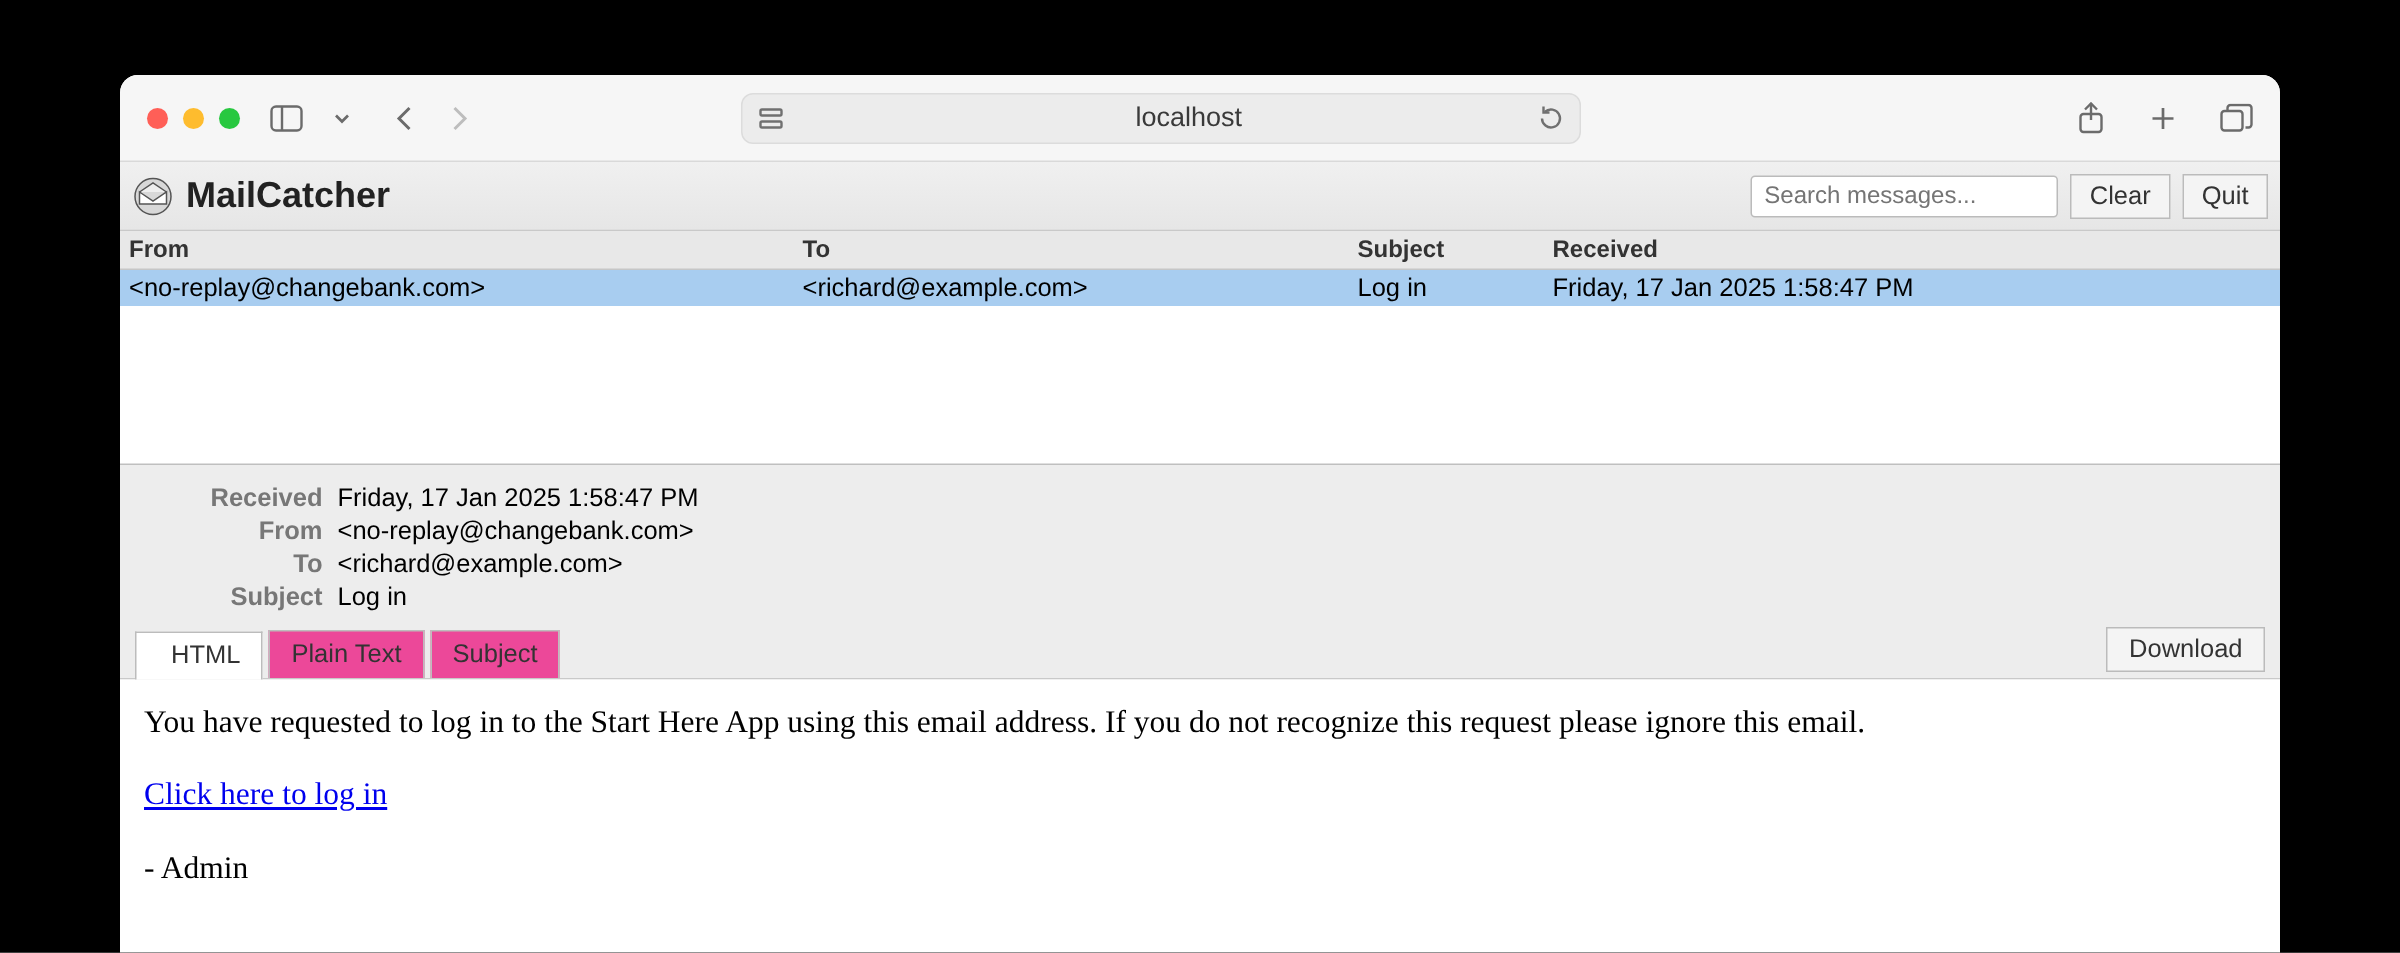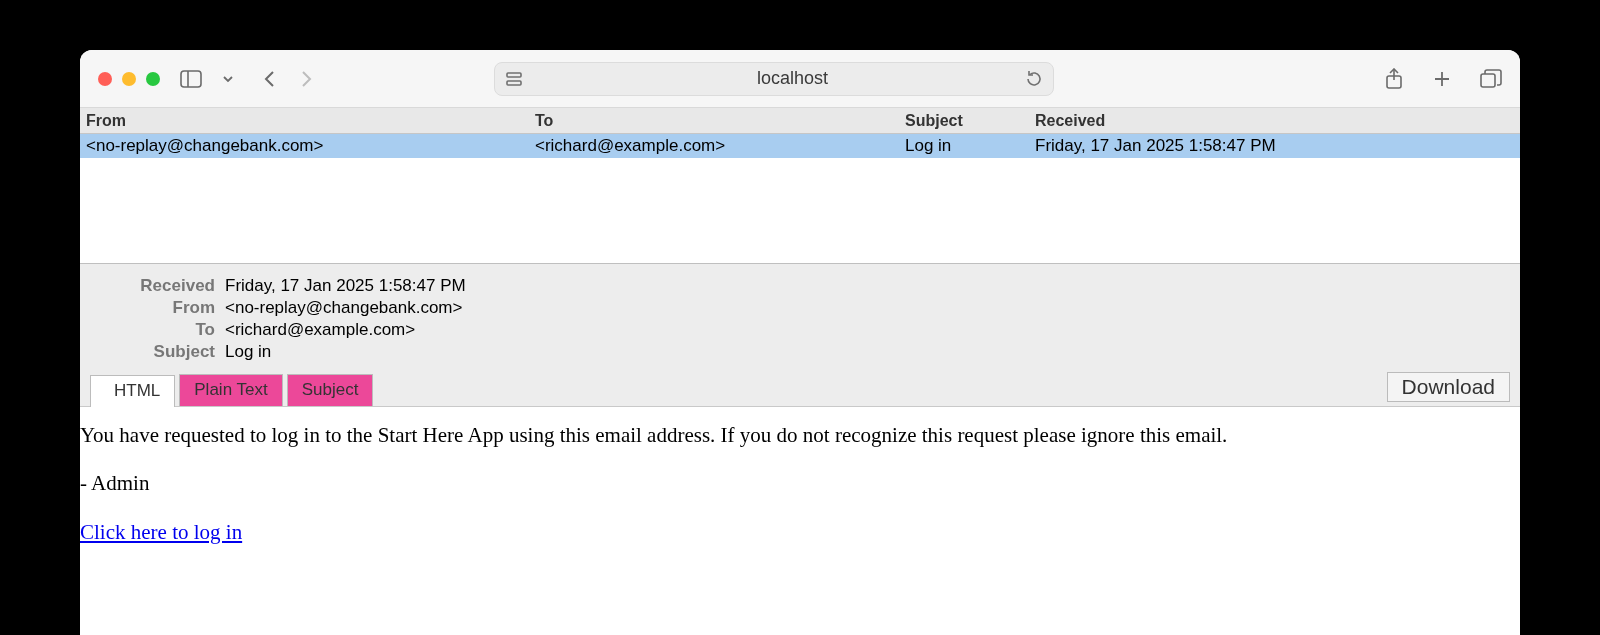--- a/index.html
+++ b/index.html
@@ -124,25 +124,25 @@
     margin-right:4px;
     color:#333;
     cursor:pointer;
   }
   .tab.active { background:#fff; font-weight:400; position:relative; top:1px;padding-left:23px; }
   .dl-btn {
     margin-left:auto;
     margin-bottom:4px;
     height: 30px; padding: 0 14px;
     background:#f4f4f4; border:1px solid #bbb;
-    font-size: 21px; color:#333; cursor:pointer;
+    font-size: 17px; color:#333; cursor:pointer;
   }
   
   .mail-body {
-    padding: 14px 0;
+    padding: 14px 16px;
     font-family: "Times New Roman", Times, serif;
     font-size: 21px;
     color:#000;
     line-height: 1.35;
     background:#fff;
   }
   .mail-body p { margin: 0 0 20px 0; }
   .mail-body a { color:#0000ee; text-decoration: underline; }
 </style>
 </head>
@@ -210,20 +210,34 @@
       </span>
       <span class="ico">
         <svg width="22" height="20" viewBox="0 0 22 20" fill="none" stroke="#6b6b6b" stroke-width="1.6">
             <rect x="1" y="5" width="14" height="13" rx="2"></rect>
             <path d="M5 5 V3 a2 2 0 0 1 2-2 h12 a2 2 0 0 1 2 2 v11 a2 2 0 0 1-2 2 h-2"></path>
           </svg>
       </span>
     </div>
   </div>
 
+  <div class="app-header">
+    <span class="app-logo">
+      <svg width="26" height="26" viewBox="0 0 26 26">
+          <circle cx="13" cy="13" r="12" fill="#d8d8d8" stroke="#555"></circle>
+          <path d="M4 10 L13 16 L22 10 L22 18 L4 18 Z" fill="#fff" stroke="#555"></path>
+          <path d="M4 10 L13 4 L22 10" fill="#eee" stroke="#555"></path>
+        </svg>
+    </span>
+    <span class="app-title">MailCatcher</span>
+    <span class="spacer"></span>
+    <input class="search-box" type="text" placeholder="Search messages..." style="">
+    <button class="hdr-btn">Clear</button>
+    <button class="hdr-btn">Quit</button>
+  </div>
 
   <div class="col-headers">
     <div class="col-from">From</div>
     <div class="col-to">To</div>
     <div class="col-sub">Subject</div>
     <div class="col-rec">Received</div>
   </div>
 
   <div class="msg-list">
     <div class="msg-row sel">
@@ -248,17 +262,17 @@
     <div class="tabs-row">
       <div class="tab active">HTML</div>
       <div class="tab">Plain Text</div>
       <div class="tab">Subject</div>
       <button class="dl-btn">Download</button>
     </div>
   </div>
 
   <div class="mail-body">
     <p>You have requested to log in to the Start Here App using this email address. If you do not recognize this request please ignore this email.</p>
+    <p><a href="#">Click here to log in</a></p>
     <p>- Admin</p>
-    <p><a href="#">Click here to log in</a></p>
   </div>
 
 </div>
 
 </body></html>

